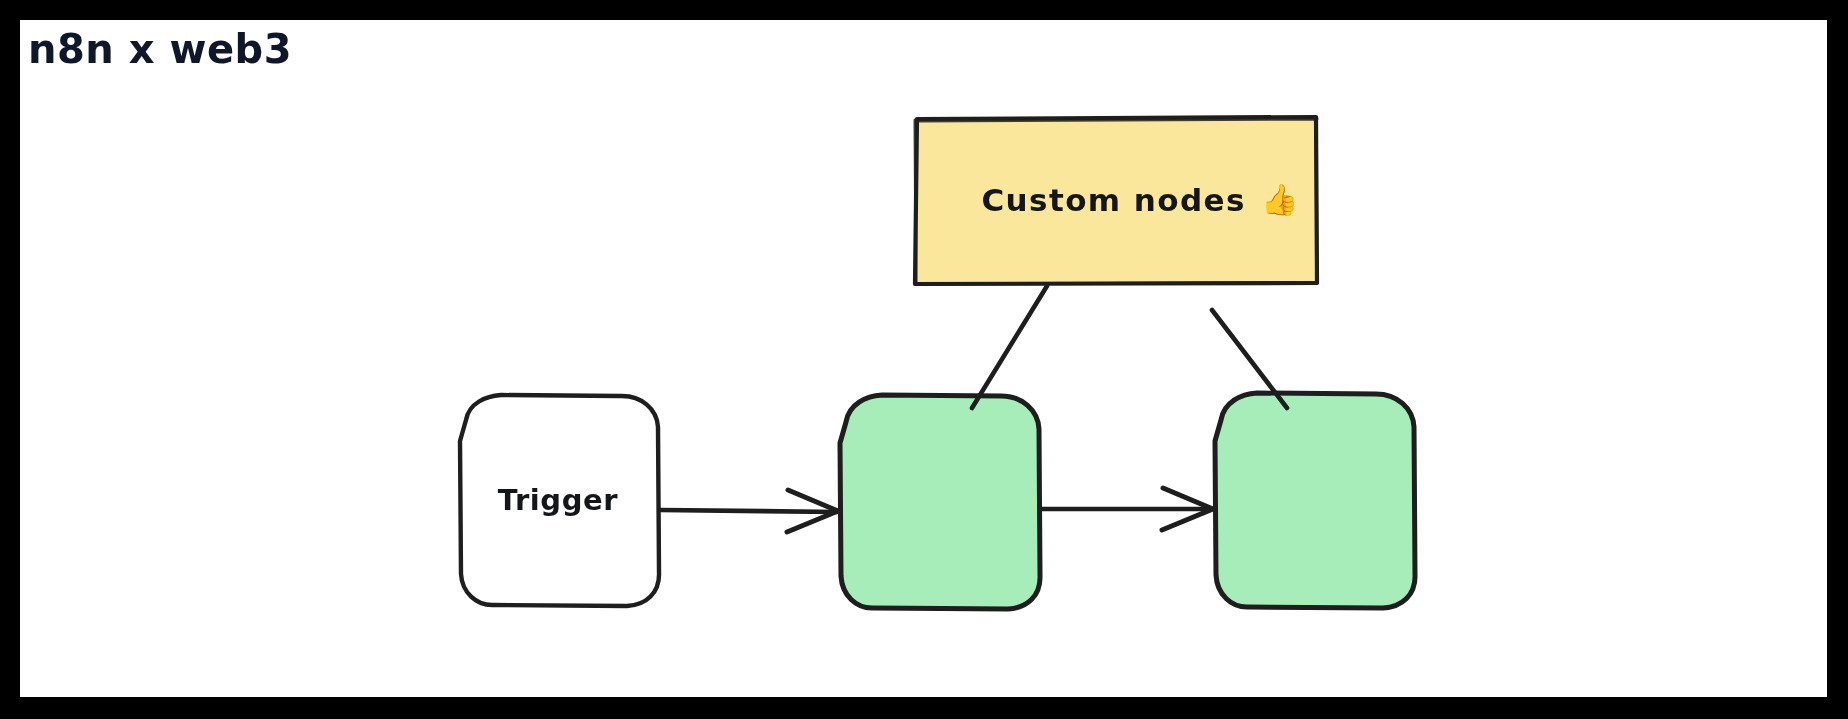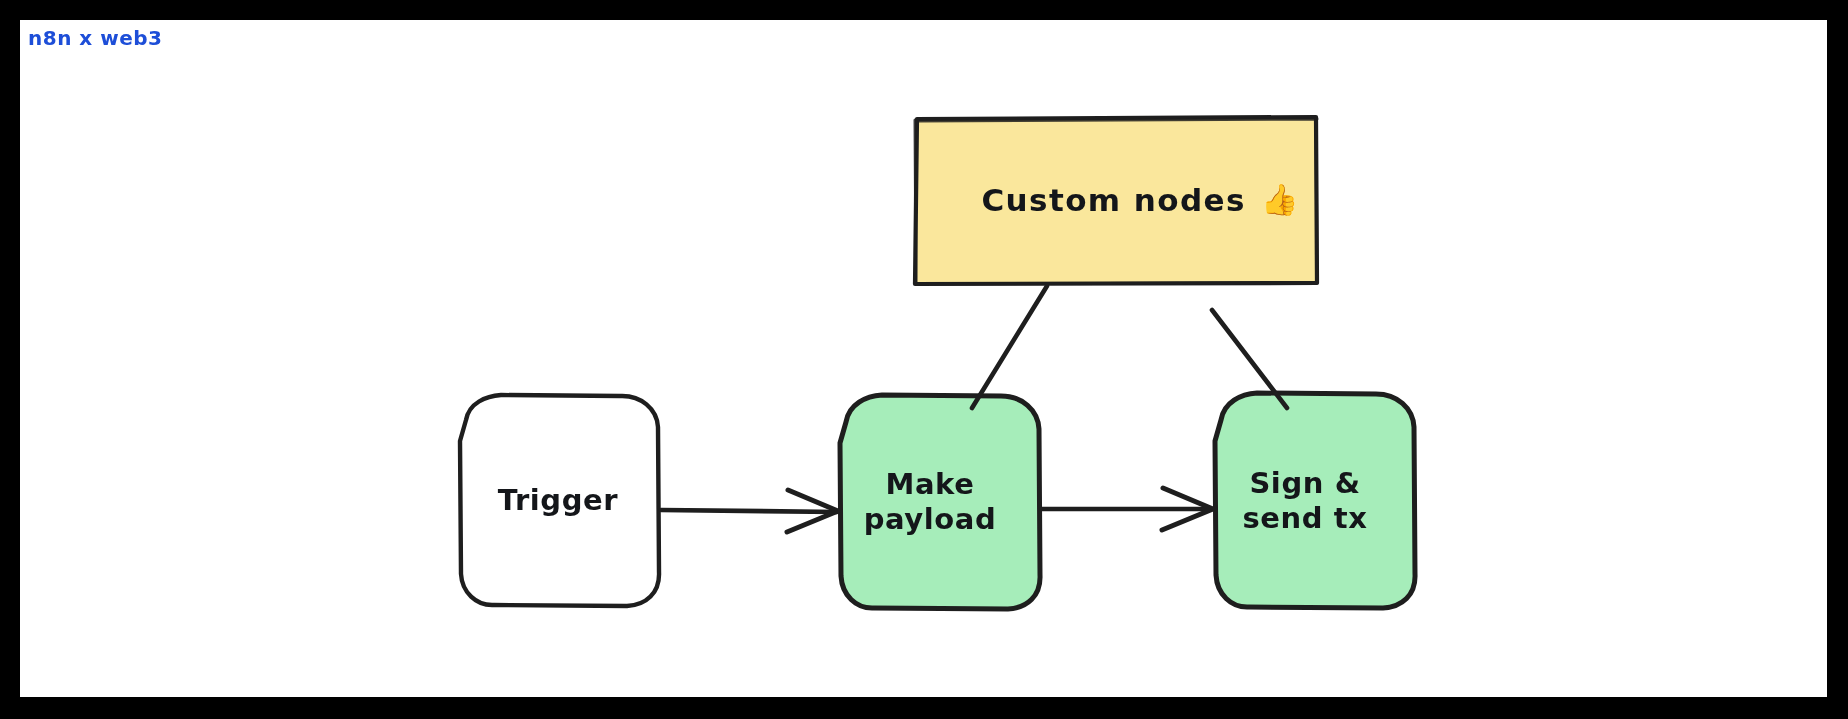--- a/index.html
+++ b/index.html
@@ -32,24 +32,24 @@
     height: 677px;
     background: #ffffff;
   }
 
   
   #title {
     position: absolute;
     left: 8px;
     top: 6px;
     font-family: "DejaVu Sans", sans-serif;
-    font-size: 20px;
+    font-size: 40px;
     font-weight: 600;
     letter-spacing: 0.5px;
-    color: #1d4ed8;
+    color: #0f172a;
     white-space: nowrap;
   }
 
   
   #sketch {
     position: absolute;
     left: 0; top: 0;
     width: 1807px;
     height: 677px;
   }
@@ -180,20 +180,16 @@
 
     </svg>
 
     <div class="node-label" id="label-custom-nodes">
       <span>Custom nodes</span>
       <span class="emoji">👍</span>
     </div>
 
     <div class="node-label" id="label-trigger">Trigger</div>
 
-    <div class="node-label" id="label-make-payload">Make
-payload</div>
 
-    <div class="node-label" id="label-sign-send">Sign &amp;
-send tx</div>
 
   </div>
 </div>
 
 </body></html>

